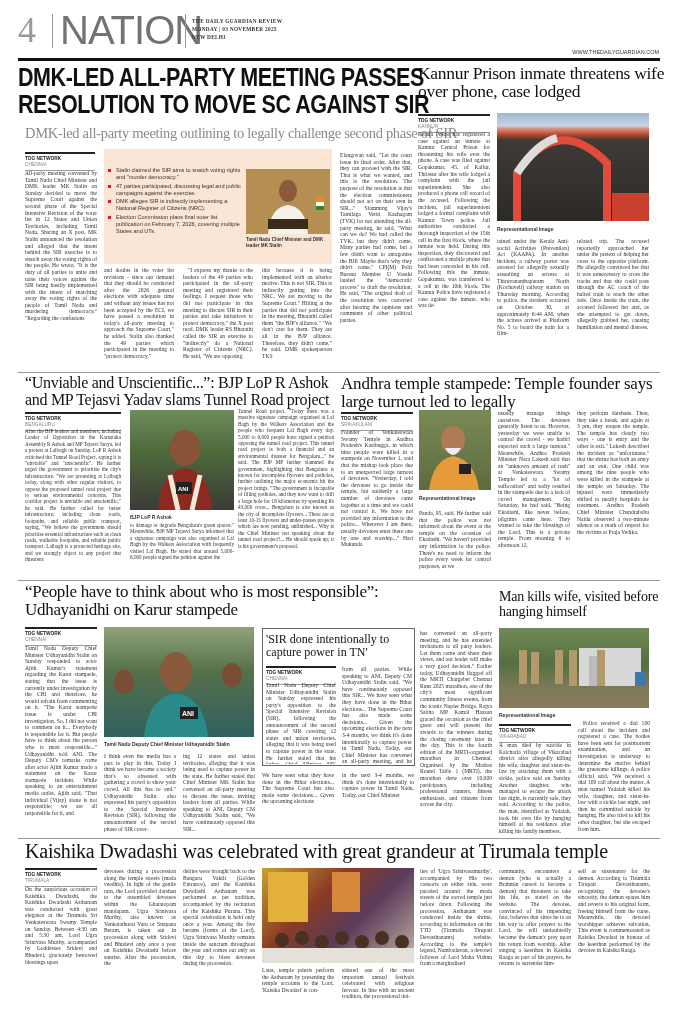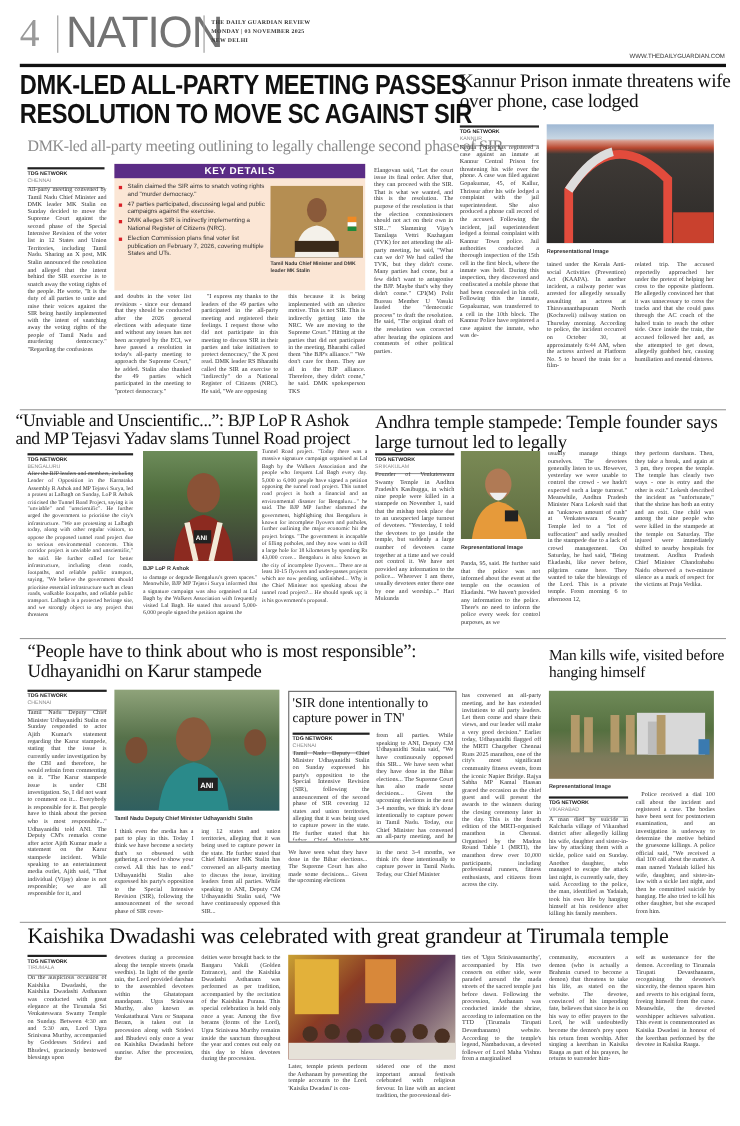--- a/index.html
+++ b/index.html
@@ -54,21 +54,20 @@
   <div>RESOLUTION TO MOVE SC AGAINST SIR</div>
 </div>
 <div class="abs sub-main">DMK-led all-party meeting outlining to legally challenge second phase of SIR</div>
 
 <div class="abs byline" style="left:25px;top:152px;width:70px">
   <div>TDG NETWORK</div>
   <span>CHENNAI</span>
 </div>
 
 <div class="abs kd">
-  <div class="kd-head">KEY DETAILS</div>
   <ul class="kd-list">
     <li>Stalin claimed the SIR aims to snatch voting rights and "murder democracy."</li>
     <li>47 parties participated, discussing legal and public campaigns against the exercise.</li>
     <li>DMK alleges SIR is indirectly implementing a National Register of Citizens (NRC).</li>
     <li>Election Commission plans final voter list publication on February 7, 2026, covering multiple States and UTs.</li>
   </ul>
   <div class="kd-photo">
     <svg width="84" height="65" viewBox="0 0 84 65">
       <rect x="0" y="0" width="84" height="65" fill="#b58e52"></rect>
       <ellipse cx="42" cy="22" rx="9" ry="11" fill="#8a5a3a"></ellipse>
@@ -116,21 +115,21 @@
 </div>
 <div class="abs col" style="left:497px;top:238px;width:72px;height:130px">
   <p style="text-indent:0">tained under the Kerala Anti-social Activities (Prevention) Act (KAAPA). In another incident, a railway porter was arrested for allegedly sexually assaulting an actress at Thiruvananthapuram North (Kochuveli) railway station on Thursday morning. According to police, the incident occurred on October 30, at approximately 6:44 AM, when the actress arrived at Platform No. 5 to board the train for a film-</p>
 </div>
 <div class="abs col" style="left:577px;top:238px;width:72px;height:130px">
   <p style="text-indent:0">related trip. The accused reportedly approached her under the pretext of helping her cross to the opposite platform. He allegedly convinced her that it was unnecessary to cross the tracks and that she could pass through the AC coach of the halted train to reach the other side. Once inside the train, the accused followed her and, as she attempted to get down, allegedly grabbed her, causing humiliation and mental distress.</p>
 </div>
 
 <div class="abs hrule" style="left:18px;top:372px;width:642px;background:#999"></div>
 
-<div class="abs h-serif" style="left:14px;top:375px;width:312px;font-size:16px;letter-spacing:-.3px">“Unviable and Unscientific...”: BJP LoP R Ashok and MP Tejasvi Yadav slams Tunnel Road project</div>
+<div class="abs h-serif" style="left:25px;top:375px;width:312px;font-size:16px;letter-spacing:-.3px">“Unviable and Unscientific...”: BJP LoP R Ashok and MP Tejasvi Yadav slams Tunnel Road project</div>
 <div class="abs byline" style="left:25px;top:412px;width:96px">
   <div>TDG NETWORK</div>
   <span>BENGALURU</span>
 </div>
 <div class="abs col" style="left:25px;top:428px;width:96px;height:148px;font-size:5.2px;line-height:6.4px">
   <p style="text-indent:0">After the BJP leaders and members, including Leader of Opposition in the Karnataka Assembly R Ashok and MP Tejasvi Surya, led a protest at Lalbagh on Sunday, LoP R Ashok criticised the Tunnel Road Project, saying it is "unviable" and "unscientific". He further urged the government to prioritise the city's infrastructure. "We are protesting at Lalbagh today, along with other regular visitors, to oppose the proposed tunnel road project due to serious environmental concerns. This corridor project is unviable and unscientific," he said. He further called for better infrastructure, including clean roads, footpaths, and reliable public transport, saying, "We believe the government should prioritise essential infrastructure such as clean roads, walkable footpaths, and reliable public transport. Lalbagh is a protected heritage site, and we strongly object to any project that threatens</p>
 </div>
 <div class="abs photo" style="left:130px;top:410px;width:104px;height:100px;background:linear-gradient(180deg,#6d8c5a 0%,#4e6b3c 40%,#3c3b38 100%)">
   <svg width="104" height="100" viewBox="0 0 104 100">
     <ellipse cx="55" cy="38" rx="15" ry="18" fill="#8a5236"></ellipse>

